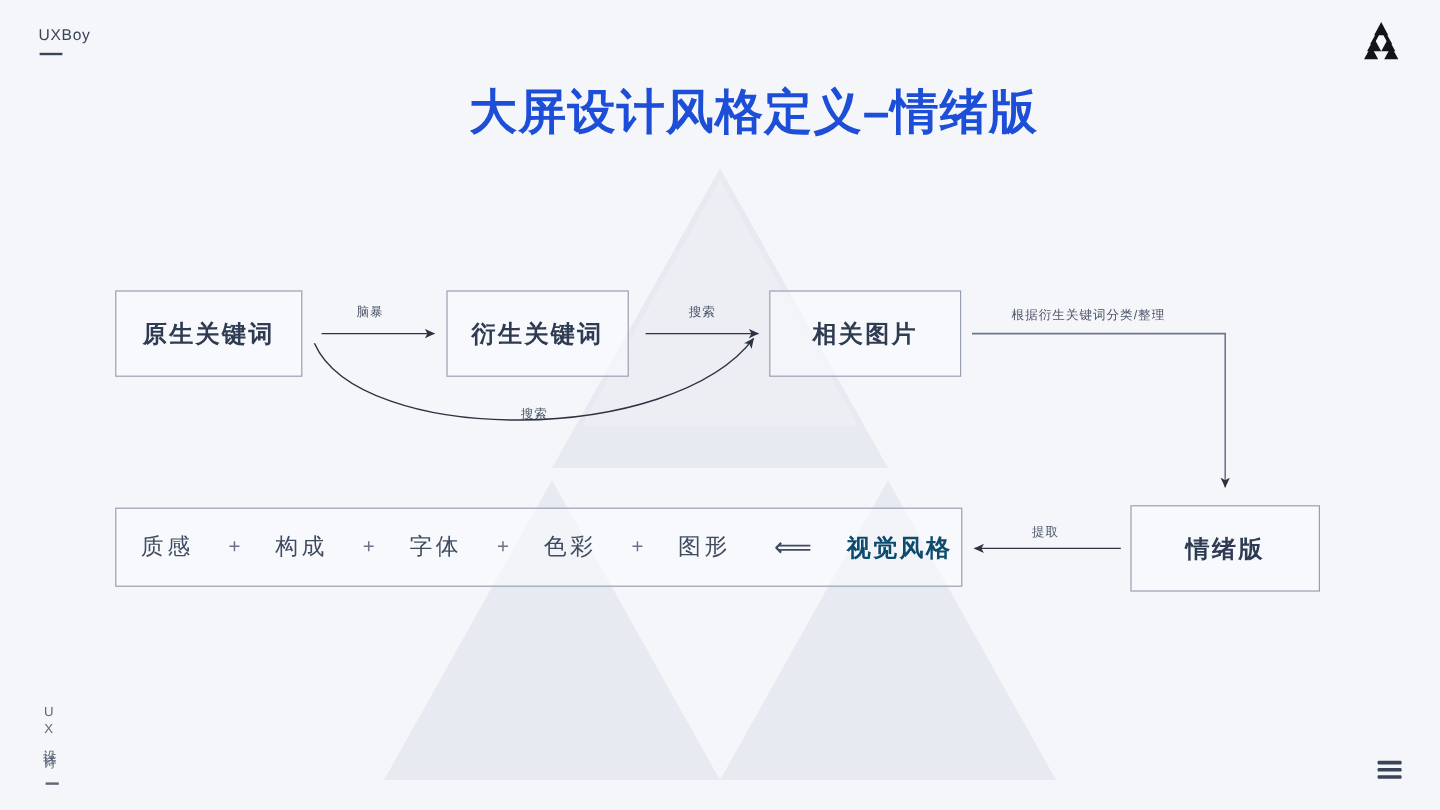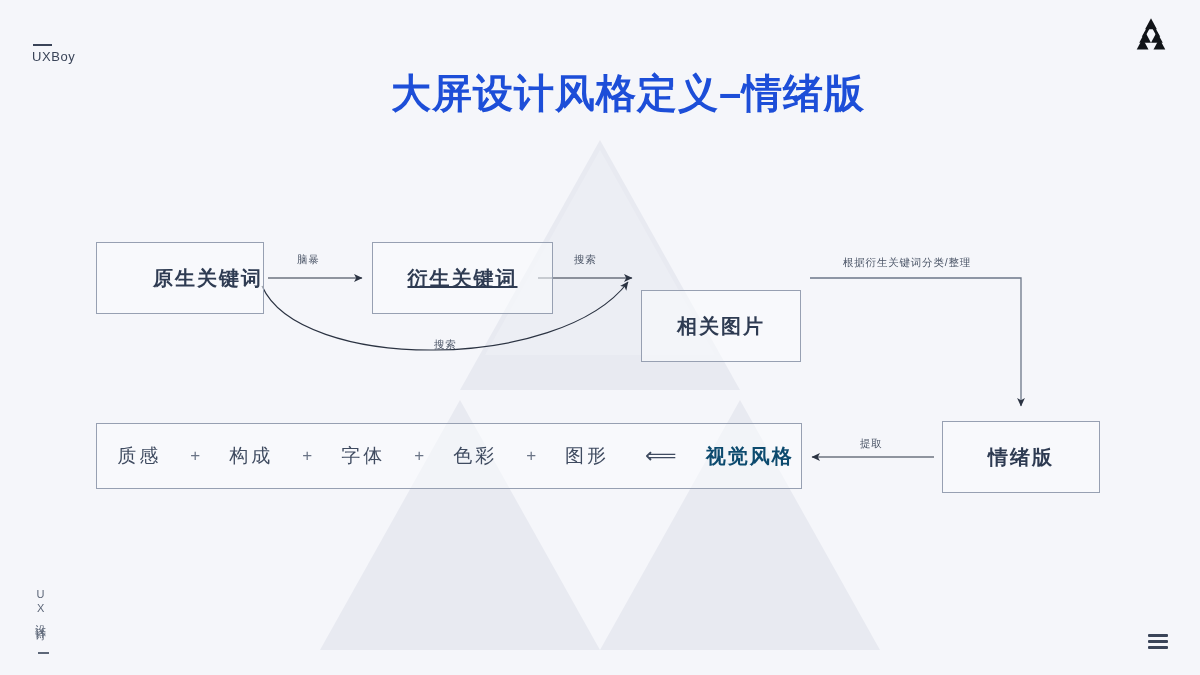--- a/index.html
+++ b/index.html
@@ -27,21 +27,20 @@
   }
 
   
   #brand {
     position: absolute;
     left: 32px;
     top: 21px;
     font-size: 13px;
     letter-spacing: 0.6px;
     color: #3a4458;
-    margin-top: 28px;
   }
   #brand-rule {
     position: absolute;
     left: 33px;
     top: 44px;
     width: 19px;
     height: 2px;
     background: #3a4458;
   }
   #logo {
@@ -107,23 +106,23 @@
     border: 1.3px solid #97a0b2;
     background: rgba(250,251,253,0.55);
     display: flex;
     align-items: center;
     justify-content: center;
     color: #2e3b52;
     font-size: 20px;
     font-weight: bold;
     letter-spacing: 2px;
   }
-  #node-native    { left: 96px;  top: 242px; width: 168px; height: 72px; justify-content: flex-end; }
-  #node-derived   { left: 372px; top: 242px; width: 181px; height: 72px; text-decoration: underline; }
-  #node-images    { left: 641px; top: 242px; width: 160px; height: 72px; margin-top: 48px; }
+  #node-native    { left: 96px;  top: 242px; width: 156px; height: 72px; }
+  #node-derived   { left: 372px; top: 242px; width: 152px; height: 72px; }
+  #node-images    { left: 641px; top: 242px; width: 160px; height: 72px; }
   #node-mood      { left: 942px; top: 421px; width: 158px; height: 72px; }
 
   #node-style {
     position: absolute;
     left: 96px; top: 423px;
     width: 706px; height: 66px;
     box-sizing: border-box;
     border: 1.3px solid #97a0b2;
     background: rgba(250,251,253,0.55);
     display: flex;

